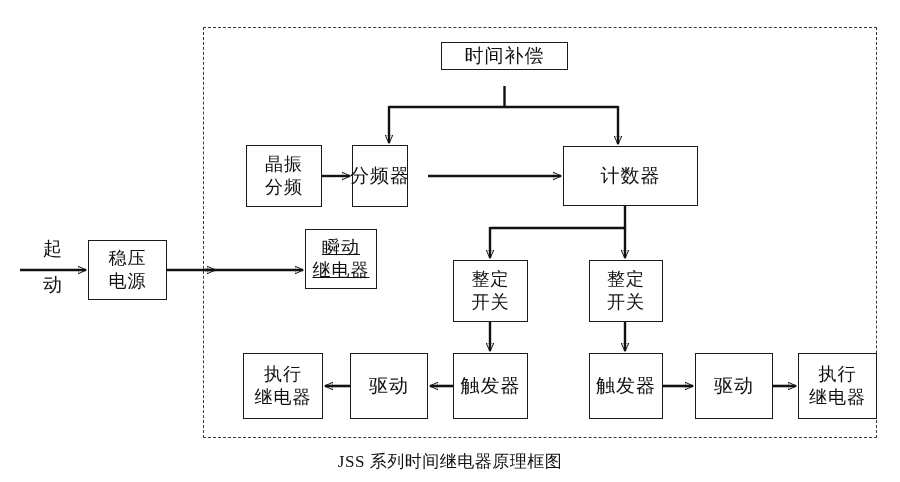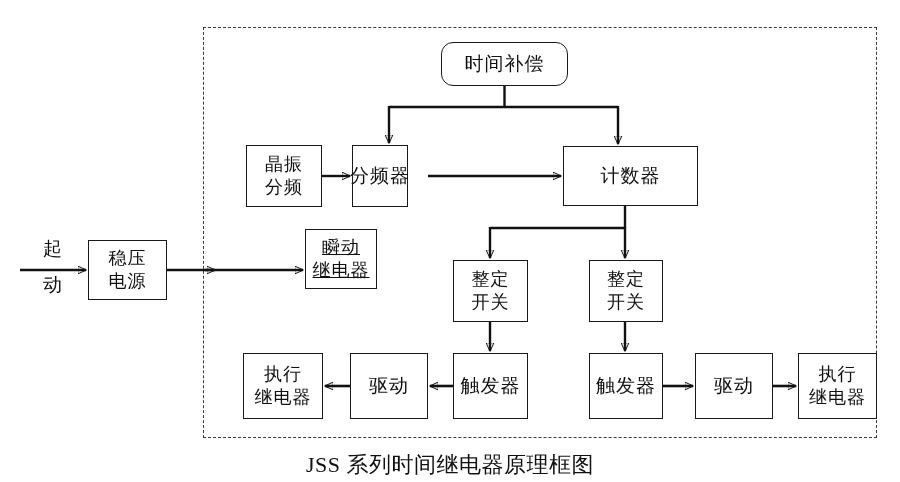--- a/index.html
+++ b/index.html
@@ -45,21 +45,21 @@
     font-size: 19px;
     line-height: 1.2;
     letter-spacing: 1px;
     white-space: nowrap;
     z-index: 3;
   }
   .caption {
     position: absolute;
     text-align: center;
     color: #111111;
-    font-size: 22px;
+    font-size: 17px;
     letter-spacing: 0.5px;
     white-space: nowrap;
     z-index: 3;
   }
   svg.wires {
     position: absolute;
     left: 0;
     top: 0;
     width: 900px;
     height: 482px;
@@ -120,21 +120,21 @@
   <div class="node two-line" style="left:88px; top:240px; width:79px; height:60px;">
     <span class="ln">稳压</span>
     <span class="ln">电源</span>
   </div>
 
   <div class="node two-line" style="left:305px; top:229px; width:72px; height:60px;text-decoration:underline;">
     <span class="ln">瞬动</span>
     <span class="ln">继电器</span>
   </div>
 
-  <div class="node" style="left:441px; top:42px; width:127px; height:44px;border-radius:12px;">
+  <div class="node" style="left:441px; top:42px; width:127px; height:28px;">
     <span class="ln">时间补偿</span>
   </div>
 
   <div class="node two-line" style="left:246px; top:145px; width:76px; height:62px;">
     <span class="ln">晶振</span>
     <span class="ln">分频</span>
   </div>
 
   <div class="node" style="left:352px; top:145px; width:56px; height:62px;">
     <span class="ln">分频器</span>

